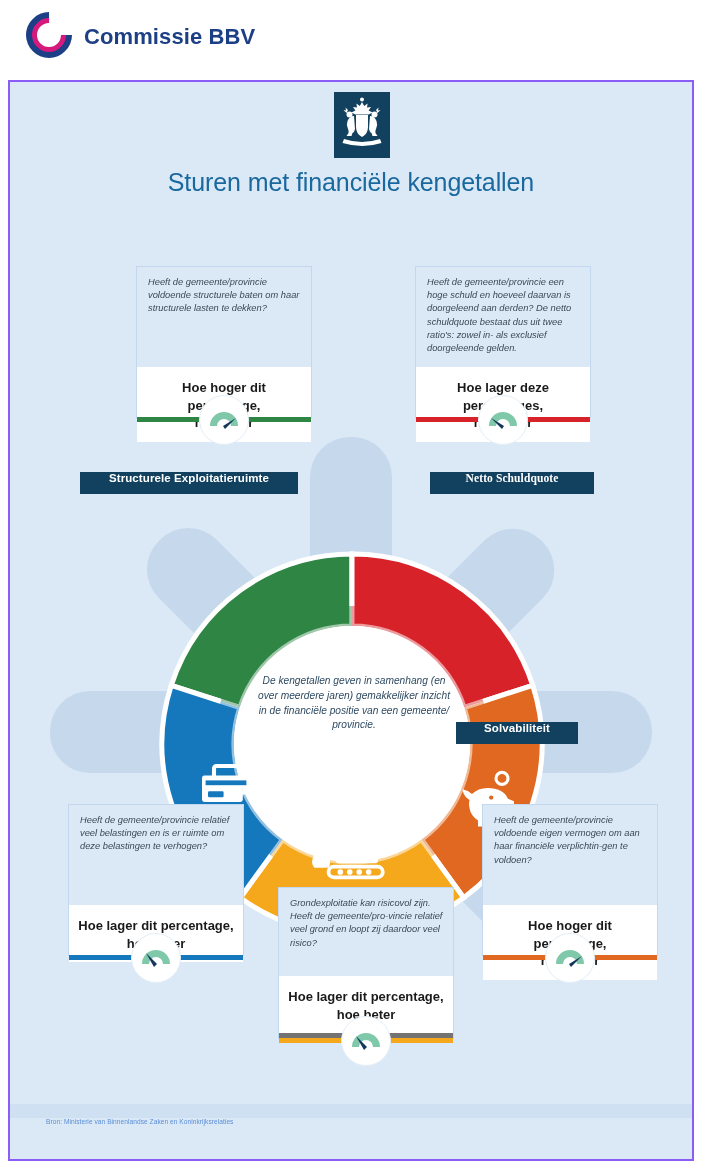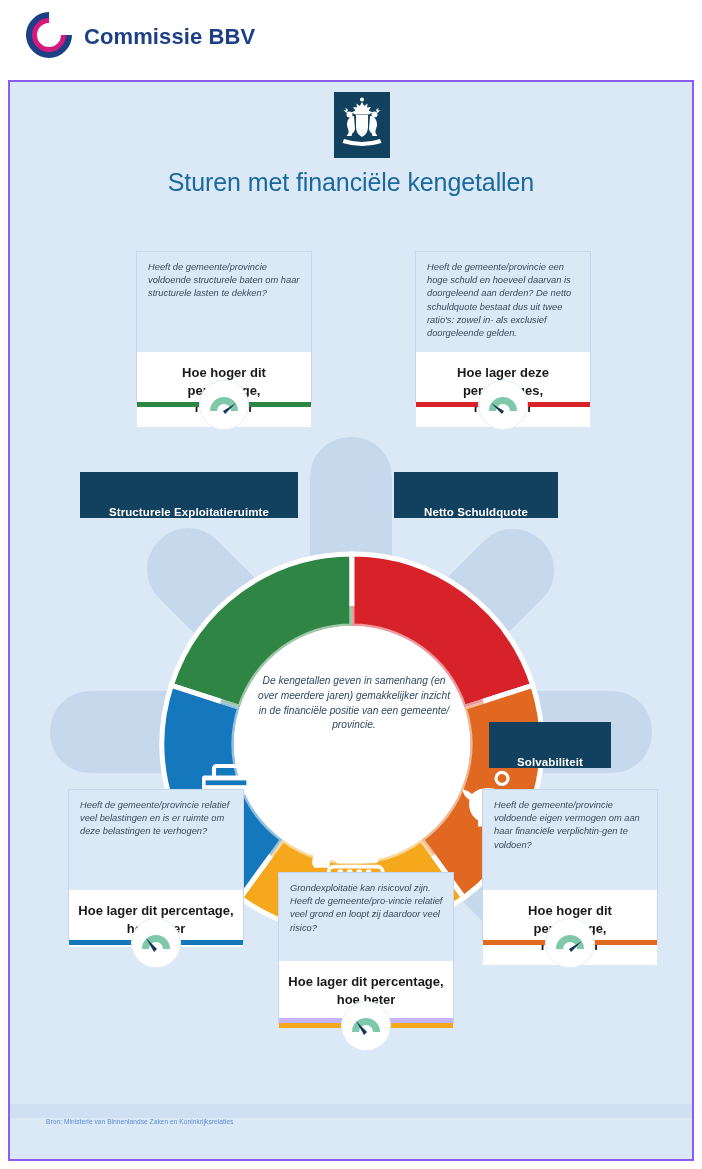--- a/index.html
+++ b/index.html
@@ -43,21 +43,21 @@
   #title {
     position:absolute; left:0; top:86px; width:682px; text-align:center;
     font-size:25px; color:#19689e; font-weight:normal; letter-spacing:-0.1px;
   }
   #subtitle {
     position:absolute; left:0; top:118px; width:682px; text-align:center;
     font-size:14.5px; color:#19689e;
   }
 
   
-  .card { position:absolute; background:#c4b5fd; border:1px solid #c3d8ee; }
+  .card { position:absolute; background:#737373; border:1px solid #c3d8ee;margin-top:15px; }
   .card .q {
     background:#dbe9f7; color:#3a4a57; font-style:italic;
     font-size:9.3px; line-height:1.42; padding:9px 10px 9px 11px;
   }
   .card .a {
     background:#ffffff; color:#1a1a1a; font-weight:bold; text-align:center;
     font-size:13px; line-height:1.35; padding:12px 8px 10px 8px;
   }
 
   
@@ -66,22 +66,22 @@
   .gauge {
     position:absolute; left:50%; top:-12px; transform:translateX(-50%);
     width:50px; height:50px; border-radius:50%; background:#fff;
     border:1px solid #e3eef8;
   }
   .gauge svg { position:absolute; left:0; top:0; }
 
   
   .badge {
     position:absolute; background:#12405f; color:#ffffff; font-weight:bold;
-    font-size:11.5px; display:flex; align-items:flex-end; justify-content:center;
-    height:46px; letter-spacing:.1px;
+    font-size:11.5px; display:flex; align-items:flex-start; justify-content:center;
+    height:22px; letter-spacing:.1px;
   }
 
   
   #donut { position:absolute; left:148px; top:468px; width:388px; height:388px; }
   #donut svg { display:block; }
   #center-text {
     position:absolute; left:248px; top:592px; width:192px;
     text-align:center; font-style:italic; color:#2e4a63;
     font-size:10.2px; line-height:1.45;
   }
@@ -183,21 +183,21 @@
             <path d="M10 30 A14 14 0 0 1 38 30 L31 30 A7 7 0 0 0 17 30 Z" fill="#7fc8a9"></path>
             <path d="M25 30 L12 22 L23 33 Z" fill="#14365c"></path>
           </svg>
         </div>
       </div>
     </div>
 
     <div class="badge" style="left:70px; top:390px; width:218px;">
       <span>Structurele Exploitatieruimte</span>
     </div>
-    <div class="badge" style="left:384px; top:390px; width:164px;">
+    <div class="badge" style="left:420px; top:390px; width:164px;font-family:Liberation Serif, serif;">
       <span>Netto Schuldquote</span>
     </div>
 
     <div id="donut">
       <svg width="388" height="388" viewBox="0 0 388 388" xmlns="http://www.w3.org/2000/svg">
         <defs>
           
         </defs>
         <g transform="translate(194,194)">
 
@@ -263,21 +263,21 @@
             <rect x="0" y="8" width="34" height="22" rx="2"></rect>
             <rect x="3" y="12" width="34" height="4" fill="#1578bd"></rect>
             <rect x="5" y="21" width="13" height="5" rx="1" fill="#1578bd"></rect>
           </g>
         </g>
       </svg>
     </div>
 
     <div id="center-text">De kengetallen geven in samenhang (en over meerdere jaren) gemakkelijker inzicht in de financiële positie van een gemeente/ provincie.</div>
 
-    <div class="badge" style="left:479px; top:640px; width:122px;">
+    <div class="badge" style="left:446px; top:640px; width:122px;">
       <span>Solvabiliteit</span>
     </div>
 
     <div class="card" style="left:58px; top:707px; width:176px; height:152px;">
       <div class="q" style="height:100px;">Heeft de gemeente/provincie relatief veel belastingen en is er ruimte om deze belastingen te verhogen?</div>
       <div class="a">
         <span>Hoe lager dit percentage,</span><br>
         <span>hoe beter</span>
       </div>
       <div class="gaugebar" style="top:140px;">

